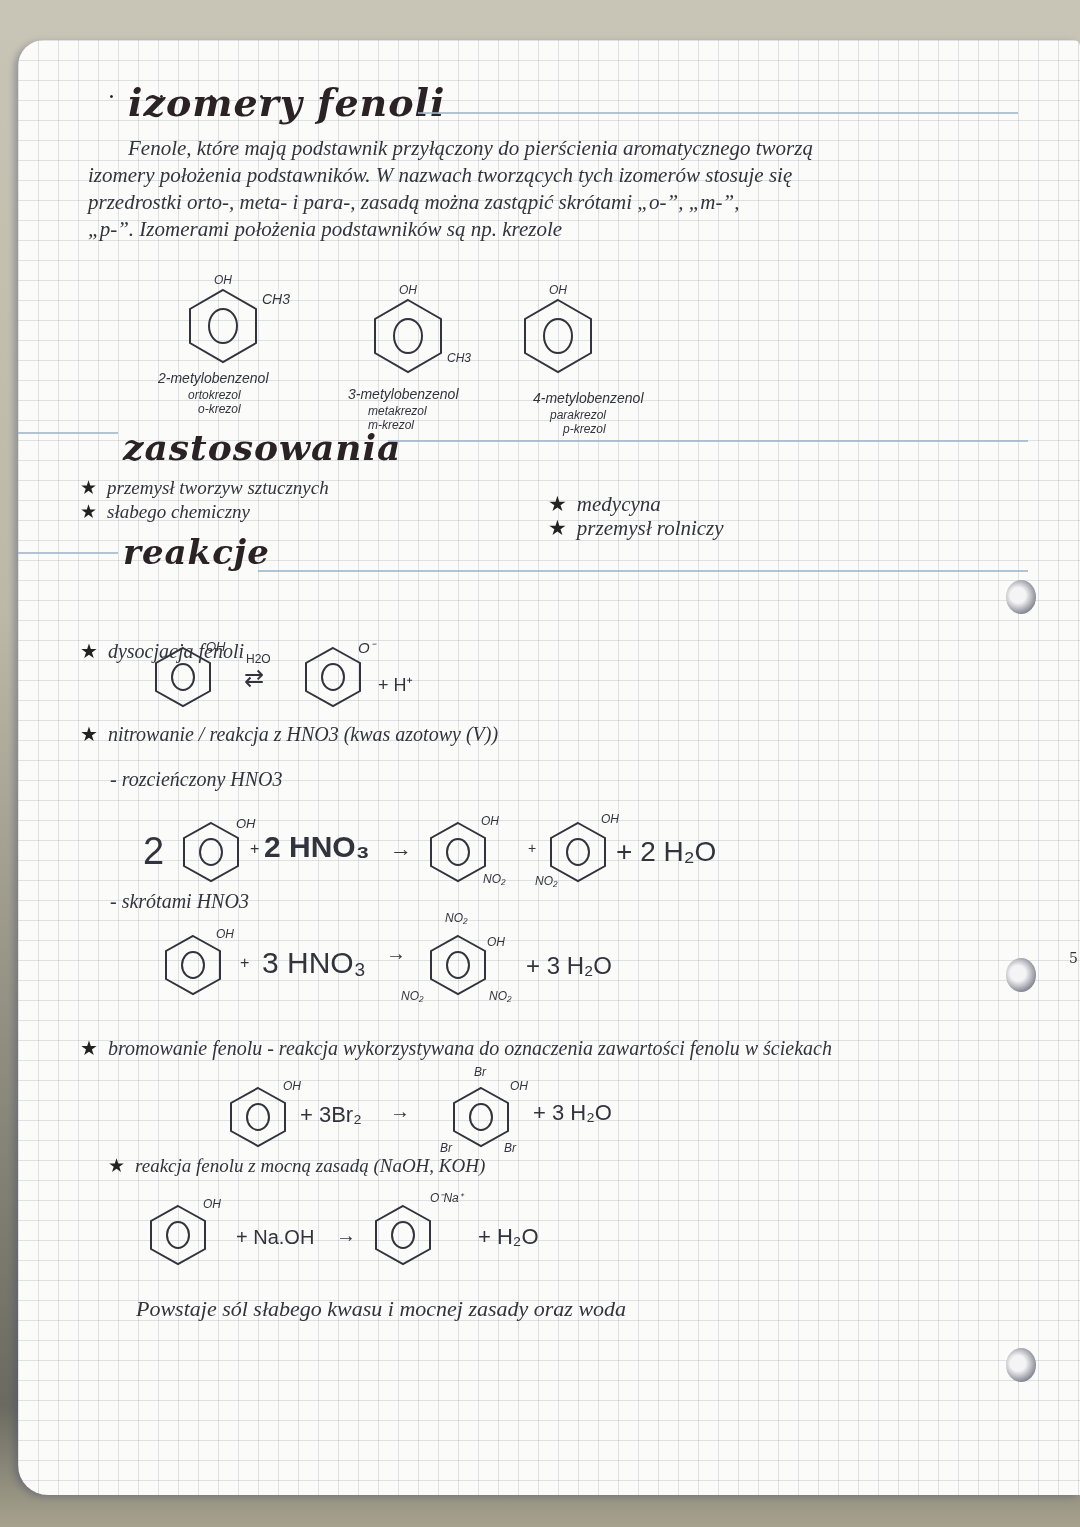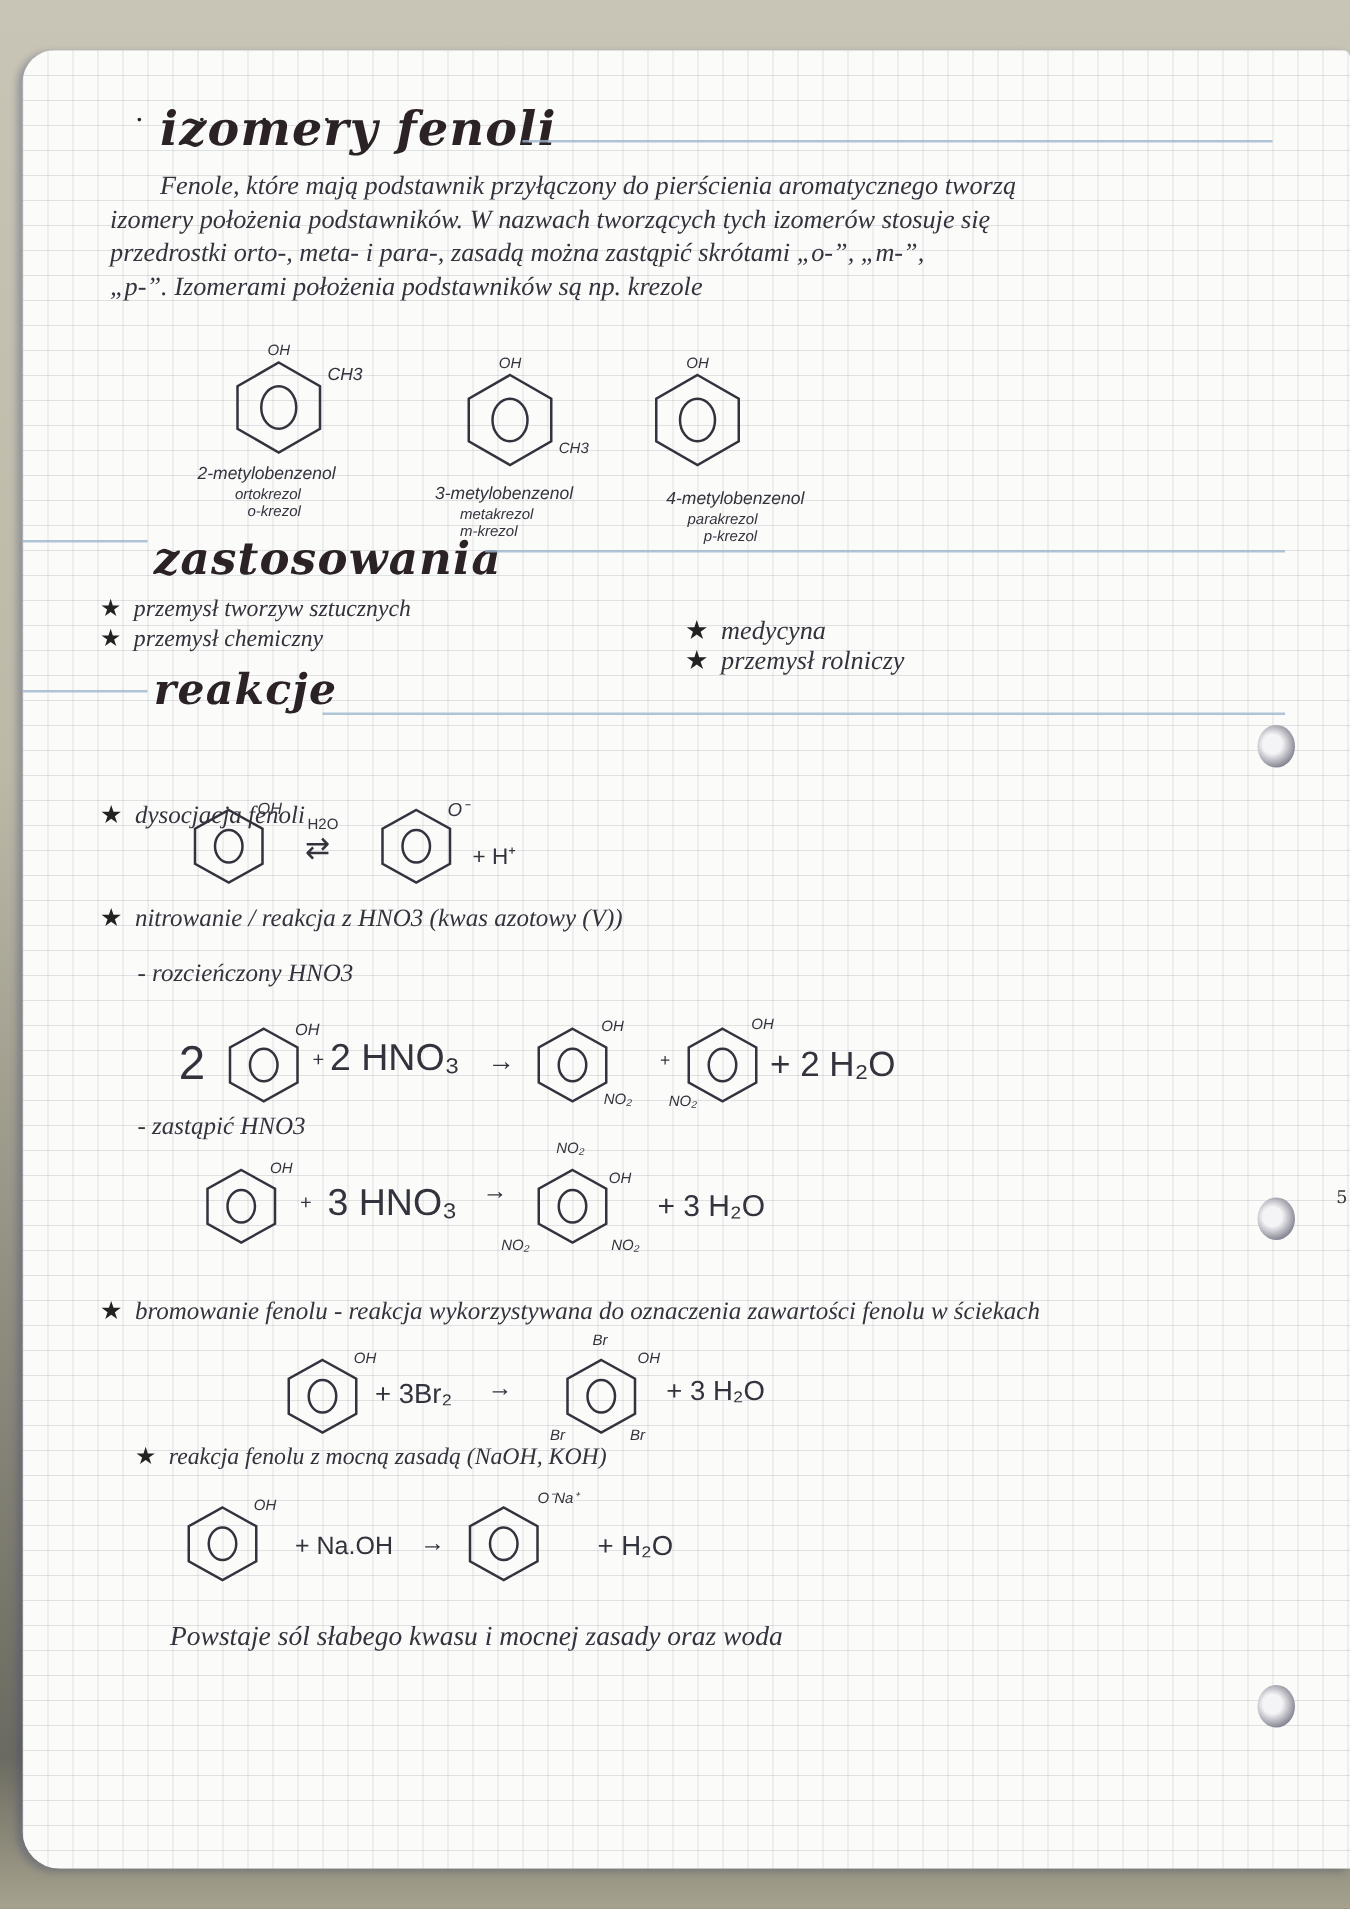--- a/index.html
+++ b/index.html
@@ -89,21 +89,21 @@
   </div>
   <div class="lbl" style="left:515px; top:350px; font-size:14px;">4-metylobenzenol</div>
   <div class="lbl" style="left:532px; top:368px;">parakrezol</div>
   <div class="lbl" style="left:545px; top:382px;">p-krezol</div>
 
   <div class="hline" style="left:0px; top:392px; width:100px;"></div>
   <div class="hdr" style="left:105px; top:372px; font-size:36px;margin-top:14px;">zastosowania</div>
   <div class="hline" style="left:370px; top:400px; width:640px;"></div>
 
   <div class="txt" style="left:62px; top:436px; font-size:19px;"><span class="star">★</span><span>przemysł tworzyw sztucznych</span></div>
-  <div class="txt" style="left:62px; top:460px; font-size:19px;"><span class="star">★</span><span>przemysł chemiczny</span></div>
+  <div class="txt" style="left:62px; top:460px; font-size:19px;"><span class="star">★</span><span>słabego chemiczny</span></div>
   <div class="txt" style="left:530px; top:452px; font-size:21px;"><span class="star">★</span><span>medycyna</span></div>
   <div class="txt" style="left:530px; top:476px; font-size:21px;"><span class="star">★</span><span>przemysł rolniczy</span></div>
 
   <div class="hline" style="left:0px; top:512px; width:100px;"></div>
   <div class="hdr" style="left:105px; top:492px; font-size:34px;">reakcje</div>
   <div class="hline" style="left:240px; top:530px; width:770px;"></div>
 
   <div class="txt" style="left:62px; top:555px; font-size:20px;margin-top:44px;"><span class="star">★</span><span>dysocjacja fenoli</span></div>
   <div class="mol" style="left:130px; top:605px;">
     <svg width="70" height="64">
@@ -128,42 +128,42 @@
 
   <div class="eq" style="left:125px; top:790px; font-size:38px;">2</div>
   <div class="mol" style="left:158px; top:780px;">
     <svg width="70" height="64">
       <polygon points="35,3 62,18 62,46 35,61 8,46 8,18" fill="none" stroke="#33333d" stroke-width="2"></polygon>
       <ellipse cx="35" cy="32" rx="11" ry="13" fill="none" stroke="#33333d" stroke-width="2"></ellipse>
     </svg>
     <span class="lbl" style="left:60px; top:-4px; font-size:13px;">OH</span>
   </div>
   <div class="eq" style="left:232px; top:800px; font-size:16px;">+</div>
-  <div class="eq" style="left:246px; top:790px; font-size:30px;">2 HNO₃</div>
+  <div class="eq" style="left:246px; top:790px; font-size:30px;font-weight:bold;">2 HNO₃</div>
   <div class="eq" style="left:372px; top:796px; font-size:22px;">→</div>
   <div class="mol" style="left:405px; top:780px;">
     <svg width="70" height="64">
       <polygon points="35,3 62,18 62,46 35,61 8,46 8,18" fill="none" stroke="#33333d" stroke-width="2"></polygon>
       <ellipse cx="35" cy="32" rx="11" ry="13" fill="none" stroke="#33333d" stroke-width="2"></ellipse>
     </svg>
     <span class="lbl" style="left:58px; top:-6px;">OH</span>
     <span class="lbl" style="left:60px; top:52px;">NO₂</span>
   </div>
   <div class="eq" style="left:510px; top:800px; font-size:14px;">+</div>
   <div class="mol" style="left:525px; top:780px;">
     <svg width="70" height="64">
       <polygon points="35,3 62,18 62,46 35,61 8,46 8,18" fill="none" stroke="#33333d" stroke-width="2"></polygon>
       <ellipse cx="35" cy="32" rx="11" ry="13" fill="none" stroke="#33333d" stroke-width="2"></ellipse>
     </svg>
     <span class="lbl" style="left:58px; top:-8px;">OH</span>
     <span class="lbl" style="left:-8px; top:54px;">NO₂</span>
   </div>
   <div class="eq" style="left:598px; top:796px; font-size:28px;">+ 2 H₂O</div>
 
-  <div class="txt" style="left:92px; top:850px; font-size:20px;">- zastąpić HNO3</div>
+  <div class="txt" style="left:92px; top:850px; font-size:20px;">- skrótami HNO3</div>
   <div class="mol" style="left:140px; top:893px;">
     <svg width="70" height="64">
       <polygon points="35,3 62,18 62,46 35,61 8,46 8,18" fill="none" stroke="#33333d" stroke-width="2"></polygon>
       <ellipse cx="35" cy="32" rx="11" ry="13" fill="none" stroke="#33333d" stroke-width="2"></ellipse>
     </svg>
     <span class="lbl" style="left:58px; top:-6px;">OH</span>
   </div>
   <div class="eq" style="left:222px; top:914px; font-size:16px;">+</div>
   <div class="eq" style="left:244px; top:906px; font-size:30px;">3 HNO₃</div>
   <div class="eq" style="left:368px; top:902px; font-size:20px;">→</div>

